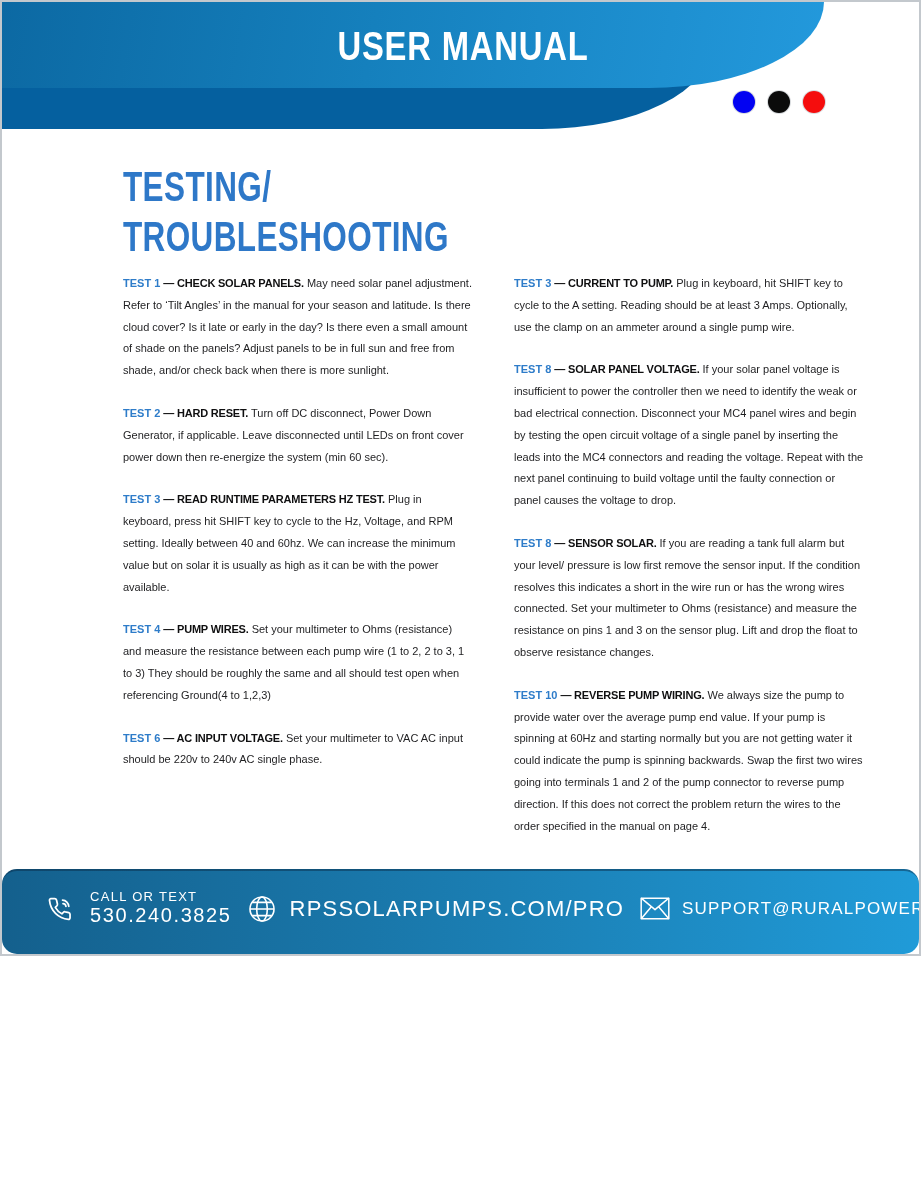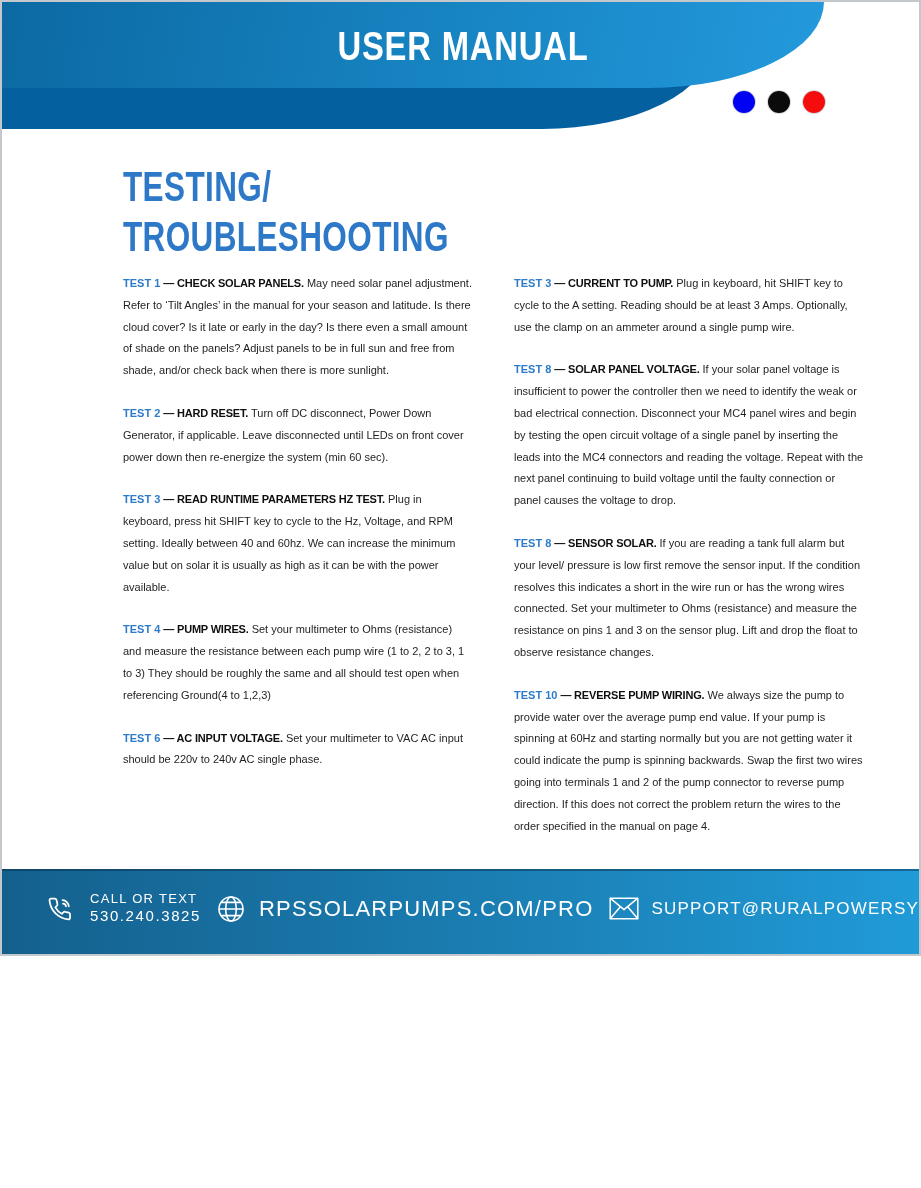--- a/index.html
+++ b/index.html
@@ -48,25 +48,26 @@
   .test-label { color:#2e7cc9; font-weight:bold; }
   .test-name  { color:#0f0f10; font-weight:bold; letter-spacing:-0.2px; }
 
   
   .footer {
     position:absolute; left:0; right:0; bottom:0; height:85px;
     background:linear-gradient(90deg,#14608d 0%, #1b7fb4 55%, #209bd8 100%);
     border-top:2px solid rgba(9,40,66,0.45);
     display:flex; align-items:center; color:#ffffff;
     padding:0 38px 8px 44px;
+    border-radius:15px;
   }
   .footer svg { display:block; flex:none; }
   .call-block { margin-left:16px; line-height:1.15; text-align:left; }
   .call-line1 { font-size:13px; letter-spacing:1.3px; }
-  .call-line2 { font-size:15px; letter-spacing:1.6px; }
+  .call-line2 { font-size:20px; letter-spacing:1.6px; }
   .globe-wrap { margin-left:14px; }
   .footer-website { margin-left:12px; font-size:22px; letter-spacing:1.2px; white-space:nowrap; }
   .env-wrap { margin-left:16px; }
   .footer-email { margin-left:12px; font-size:17px; letter-spacing:1.2px; white-space:nowrap; }
   .footer-spacer { flex:1; }
 </style>
 </head>
 <body>
 
 <div class="page">

